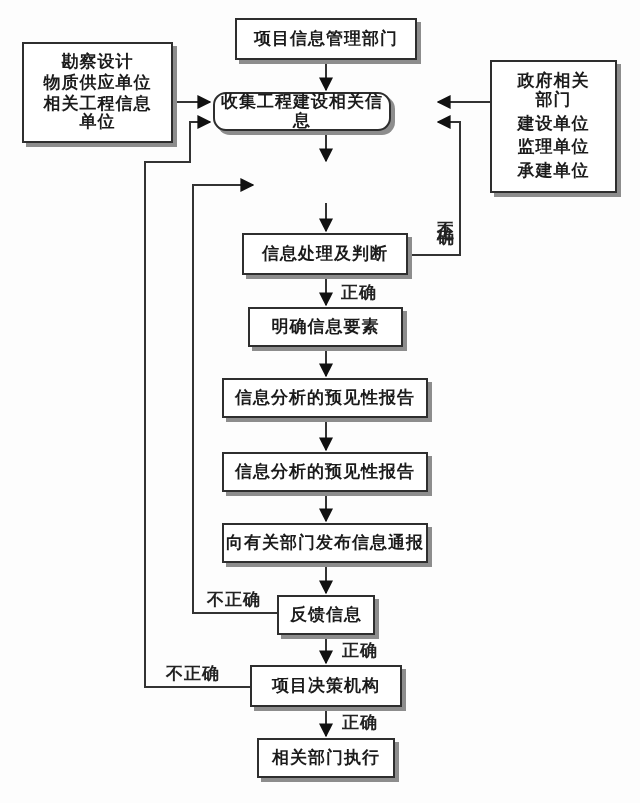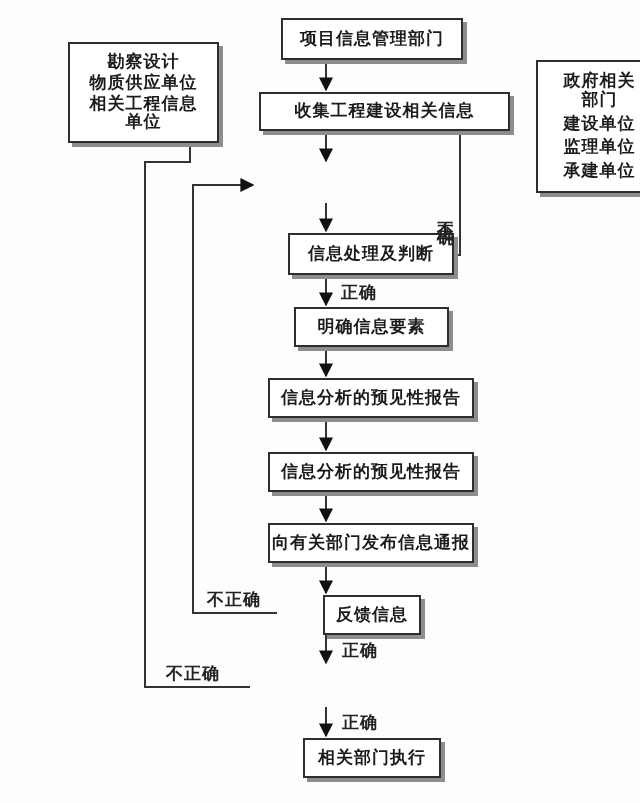--- a/index.html
+++ b/index.html
@@ -27,21 +27,20 @@
     box-shadow: 4px 4px 0 #8d8d8d;
     display: flex;
     align-items: center;
     justify-content: center;
     text-align: center;
     font-size: 17px;
     font-weight: bold;
     letter-spacing: 1px;
     color: #1b1b1b;
     line-height: 1.1;
-    margin-left: 46px;
   }
   .node.multi {
     flex-direction: column;
     justify-content: space-around;
     padding: 8px 19px;
   }
   .node.multi .src-line { flex: 0 0 auto; }
   .edge-label {
     position: absolute;
     font-size: 17px;
@@ -86,35 +85,36 @@
       <path d="M490 102 L438 102" marker-end="url(#arrow)"></path>
 
       <path d="M410 255 L460 255 L460 122 L438 122" marker-end="url(#arrow)"></path>
       <path d="M277 613 L193 613 L193 185 L253 185" marker-end="url(#arrow)"></path>
       <path d="M250 687 L145 687 L145 162 L190 162 L190 122 L210 122" marker-end="url(#arrow)"></path>
     </g>
   </svg>
 
   <div class="node" style="left:235px; top:18px;  width:182px; height:42px;">项目信息管理部门</div>
 
-  <div class="node" style="left:213px; top:92px;  width:251px; height:39px;">收集工程建设相关信息</div>
+  <div class="node" style="left:213px; top:92px;  width:178px; height:39px;border-radius:13px;">收集工程建设相关信息</div>
 
 
   <div class="node" style="left:242px; top:233px; width:166px; height:42px;">信息处理及判断</div>
 
   <div class="node" style="left:248px; top:307px; width:155px; height:40px;">明确信息要素</div>
 
   <div class="node" style="left:222px; top:378px; width:206px; height:40px;">信息分析的预见性报告</div>
 
   <div class="node" style="left:222px; top:452px; width:206px; height:40px;">信息分析的预见性报告</div>
 
   <div class="node" style="left:222px; top:523px; width:206px; height:40px;">向有关部门发布信息通报</div>
 
   <div class="node" style="left:277px; top:595px; width:98px;  height:40px;">反馈信息</div>
 
+  <div class="node" style="left:250px; top:665px; width:152px; height:42px;">项目决策机构</div>
 
   <div class="node" style="left:257px; top:738px; width:138px; height:40px;">相关部门执行</div>
 
   <div class="node multi" style="left:22px; top:42px; width:151px; height:101px;">
     <div class="src-line">勘察设计</div>
     <div class="src-line">物质供应单位</div>
     <div class="src-line">相关工程信息单位</div>
   </div>
 
   <div class="node multi" style="left:490px; top:60px; width:127px; height:133px;">

